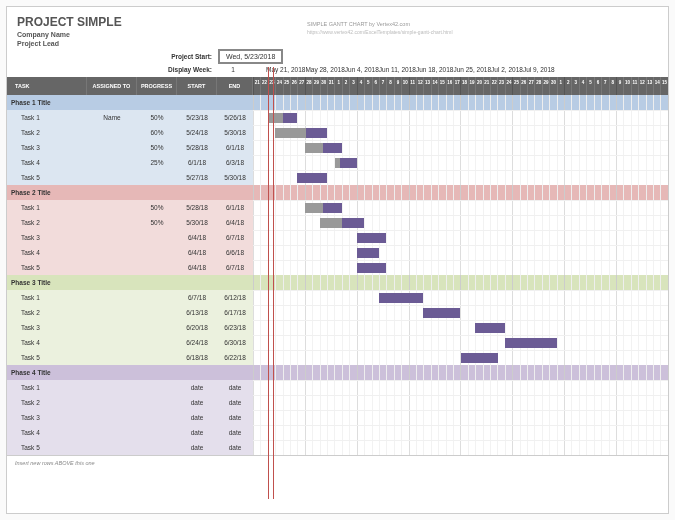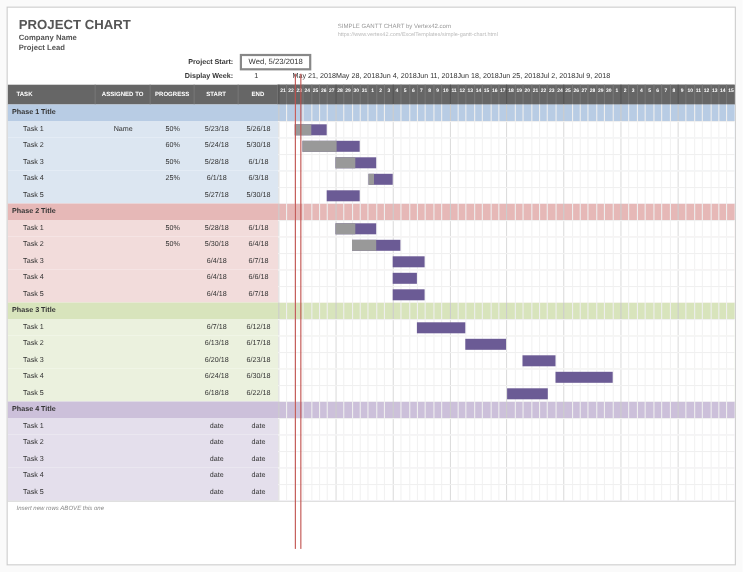--- a/index.html
+++ b/index.html
@@ -86,21 +86,21 @@
 </style>
 </head>
 <body>
 
 <div class="sheet rel">
 
   <div class="template-credit">SIMPLE GANTT CHART by Vertex42.com</div>
   <div class="template-link">https://www.vertex42.com/ExcelTemplates/simple-gantt-chart.html</div>
 
   <div class="hdr">
-    <div class="title">PROJECT CHART</div>
+    <div class="title">PROJECT SIMPLE</div>
     <div class="sub">Company Name</div>
     <div class="sub">Project Lead</div>
     <div class="meta-row">
       <div class="meta-lbl">Project Start:</div>
       <div class="meta-box">Wed, 5/23/2018</div>
     </div>
     <div class="meta-row">
       <div class="meta-lbl">Display Week:</div>
       <div class="meta-val" style="width:30px;text-align:center;">1</div>
       <div class="c-gantt" id="date-hdr" style="margin-left:12px;">

